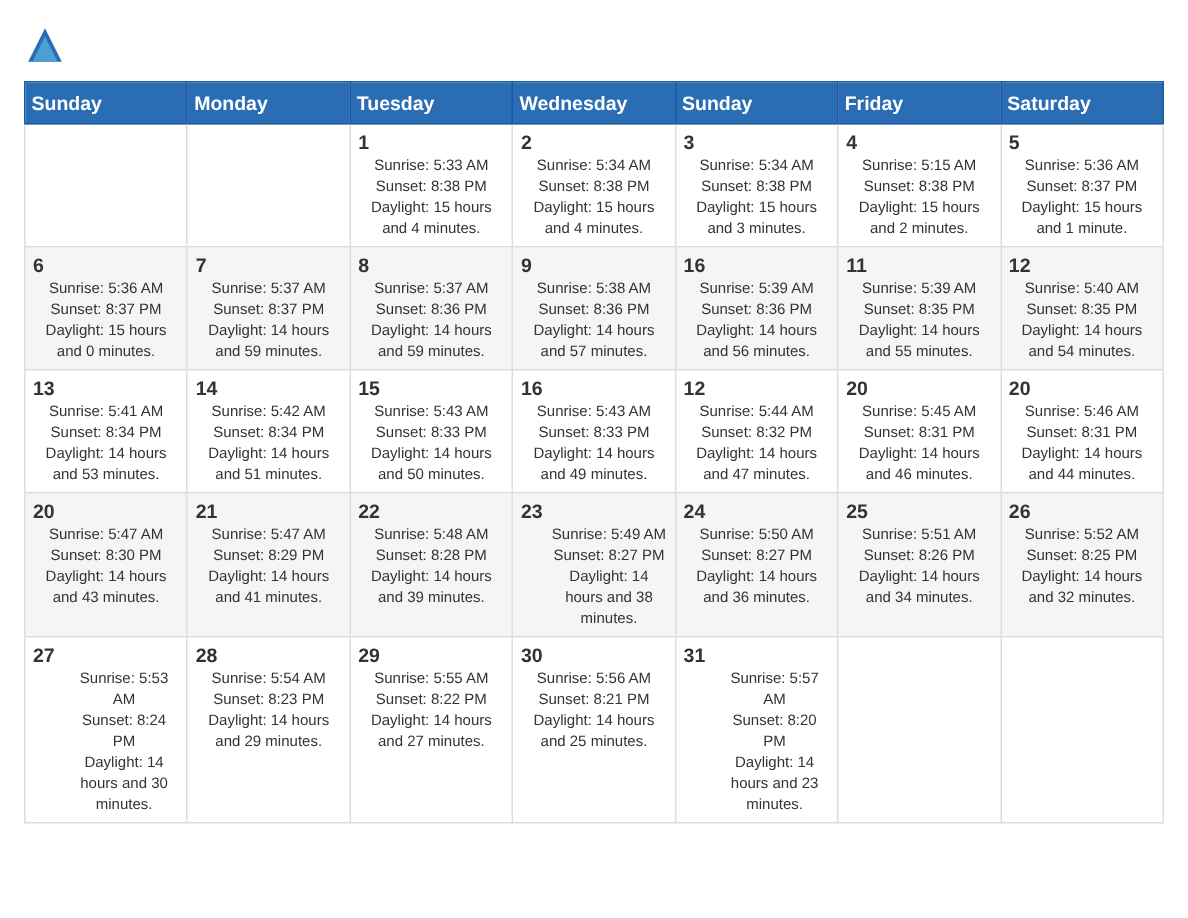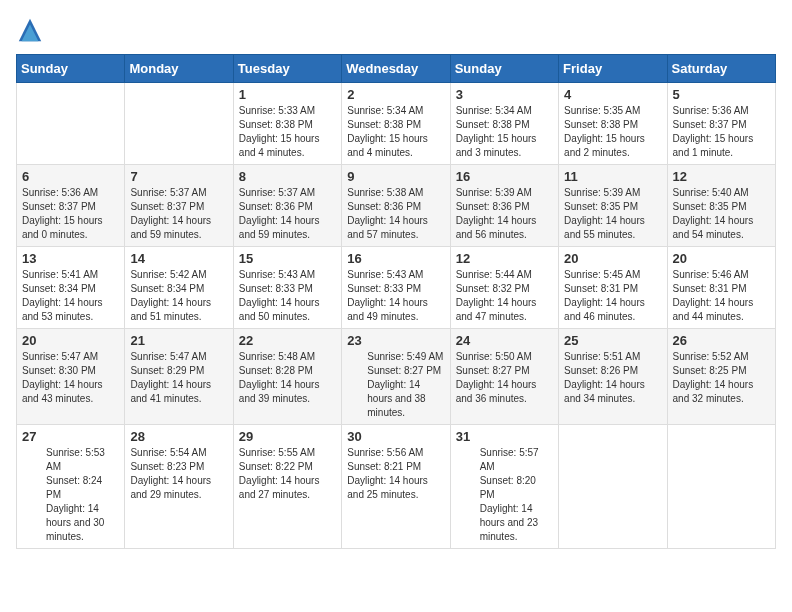--- a/index.html
+++ b/index.html
@@ -77,20 +77,21 @@
     .day-number {
       font-size: 13px;
       font-weight: bold;
       display: block;
       margin-bottom: 2px;
     }
     .day-info {
       font-size: 10px;
       line-height: 1.4;
       color: #333;
+      text-align: center;
     }
     .empty-cell {
       background: #fff !important;
     }
   </style>
 </head>
 <body>
 
 <div class="header">
   <div class="logo">
@@ -138,21 +139,21 @@
 Daylight: 15 hours and 4 minutes.</div>
         </td>
         <td>
           <span class="day-number">3</span>
           <div class="day-info" style="white-space: pre-line;">Sunrise: 5:34 AM
 Sunset: 8:38 PM
 Daylight: 15 hours and 3 minutes.</div>
         </td>
         <td>
           <span class="day-number">4</span>
-          <div class="day-info" style="white-space: pre-line;">Sunrise: 5:35 AM
+          <div class="day-info" style="white-space: pre-line;">Sunrise: 5:15 AM
 Sunset: 8:38 PM
 Daylight: 15 hours and 2 minutes.</div>
         </td>
         <td>
           <span class="day-number">5</span>
           <div class="day-info" style="white-space: pre-line;">Sunrise: 5:36 AM
 Sunset: 8:37 PM
 Daylight: 15 hours and 1 minute.</div>
         </td>
       </tr>

